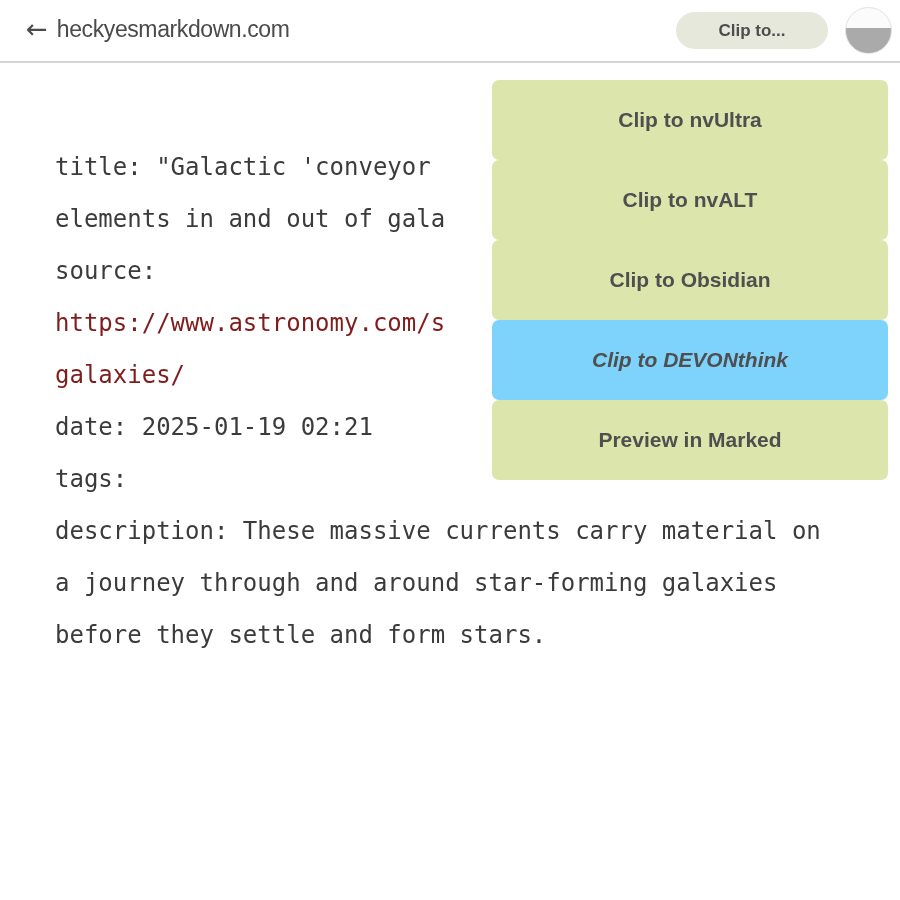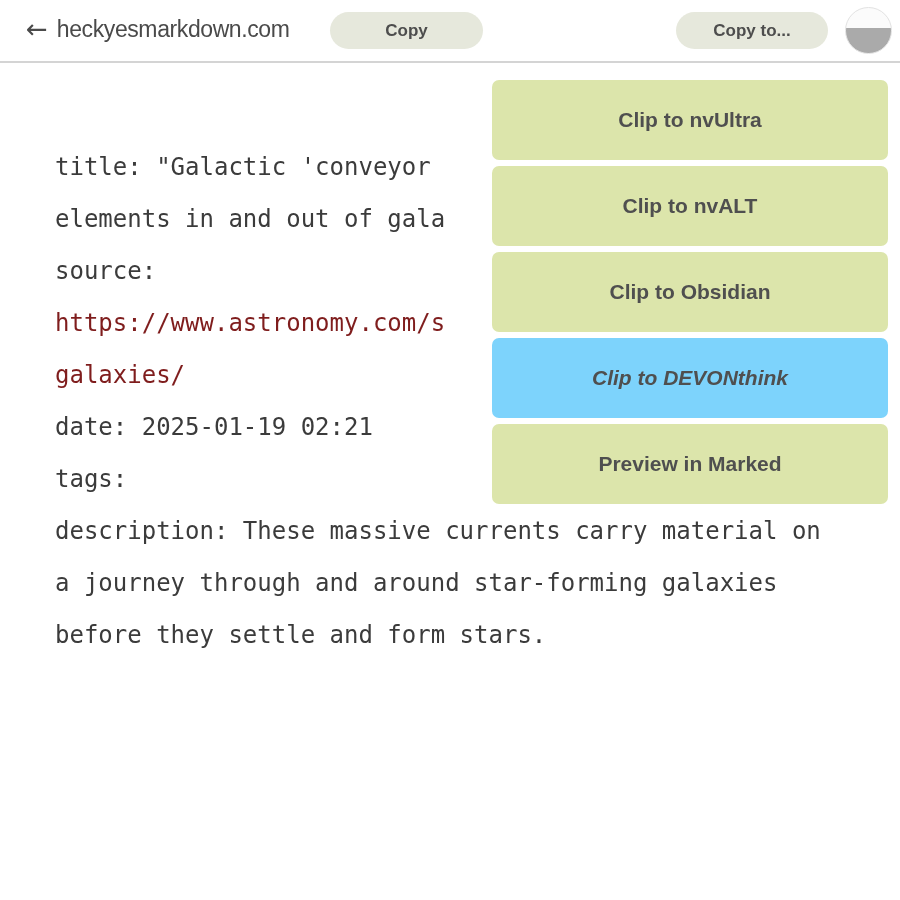--- a/index.html
+++ b/index.html
@@ -131,21 +131,20 @@
     top: 80px;
     width: 396px;
     z-index: 50;
   }
   .menu-item {
     width: 396px;
     height: 80px;
     background: #dce5ab;
     border: none;
     border-radius: 7px;
-    margin-bottom: 6px;
     color: #4f4f4f;
     font-size: 21px;
     font-weight: bold;
     font-family: "Liberation Sans", sans-serif;
     display: flex;
     align-items: center;
     justify-content: center;
     cursor: pointer;
     padding: 0;
     box-sizing: border-box;
@@ -158,24 +157,23 @@
 </head>
 <body>
 
 <div id="app-header">
 
   <div id="back-link">
     <span class="arrow-glyph">←</span>
     <span class="site-name">heckyesmarkdown.com</span>
   </div>
 
-  <button class="hdr-btn" id="copy-button">Copy</button>
 
 
-  <button class="hdr-btn" id="clipto-button">Copy to...</button>
+  <button class="hdr-btn" id="clipto-button">Clip to...</button>
 
   <div id="avatar"></div>
 </div>
 
 <div id="doc-content">
   <div id="doc-lines">
       <div class="doc-line">title: "Galactic 'conveyor</div>
       <div class="doc-line">elements in and out of gala</div>
       <div class="doc-line">source:</div>
       <div class="doc-line link-line">https://www.astronomy.com/s</div>

